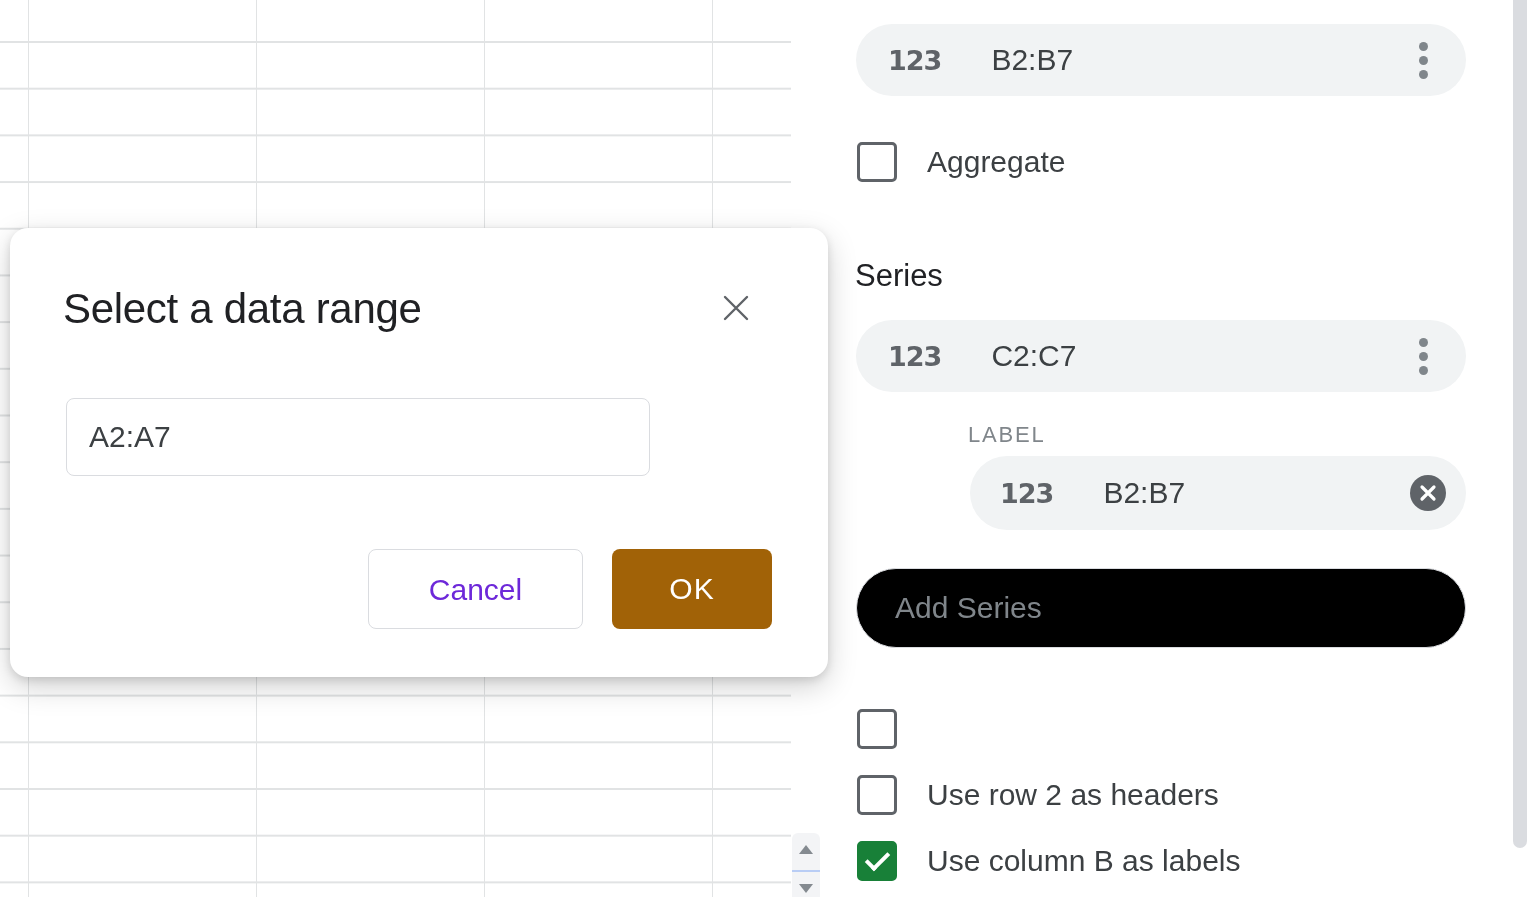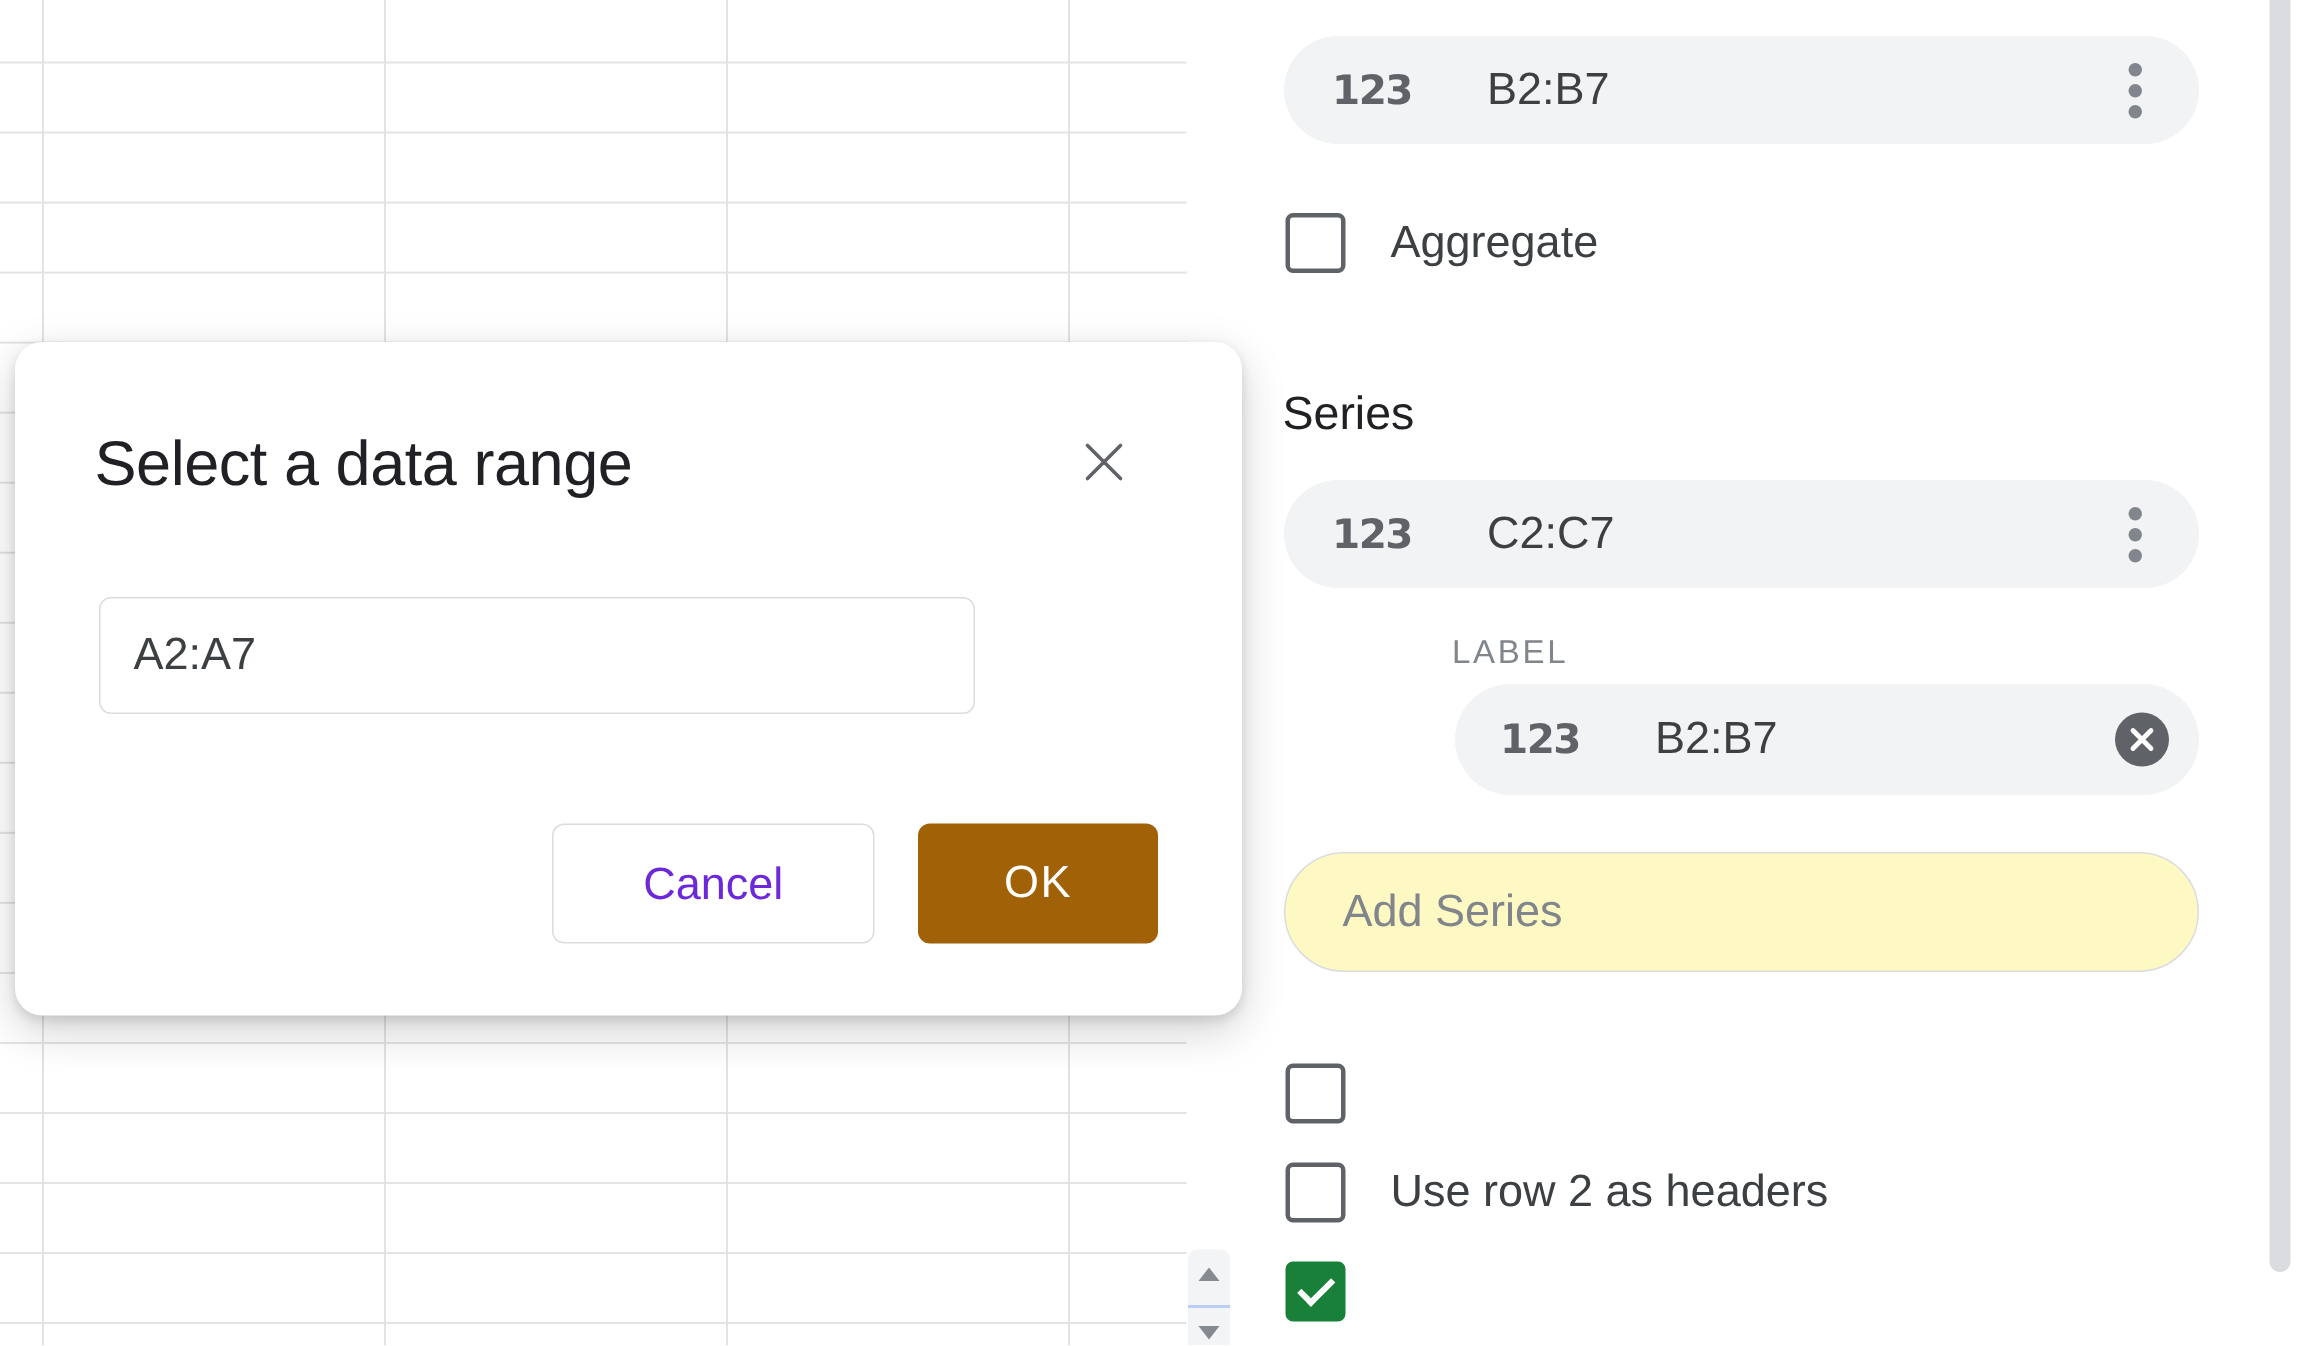--- a/index.html
+++ b/index.html
@@ -69,21 +69,21 @@
   .opt-box-1 { top:775px; } .opt-label-1 { top:775px; }
   .opt-box-2 { top:841px; } .opt-label-2 { top:841px; }
 
   .series-heading { position:absolute; left:35px; top:258px; font-size:31px;
     font-weight:500; color:#202124; }
   .label-heading { position:absolute; left:148px; top:422px; font-size:22px;
     color:#80868b; letter-spacing:1.8px; font-weight:500; }
 
   .add-series {
     position:absolute; left:36px; top:568px; width:610px; height:80px;
-    border:1.5px solid #dadce0; border-radius:40px; background:#fef9c3;
+    border:1.5px solid #dadce0; border-radius:40px; background:#000000;
     display:flex; align-items:center; padding:0 38px; cursor:pointer;
   }
   .add-series span { font-size:30px; font-weight:500; color:#80868b; }
 
   
   .dialog {
     position:absolute; left:10px; top:228px; width:818px; height:449px;
     background:#fff; border-radius:18px;
     box-shadow:0 10px 30px rgba(0,0,0,0.18), 0 3px 8px rgba(0,0,0,0.12);
     z-index:10;
@@ -160,20 +160,21 @@
     <div class="add-series">
       <span>Add Series</span>
     </div>
 
     <div class="checkbox opt-box-0"></div>
 
     <div class="checkbox opt-box-1"></div>
     <div class="cb-label opt-label-1">Use row 2 as headers</div>
 
     <div class="checkbox opt-box-2 checked"></div>
+    <div class="cb-label opt-label-2">Use column B as labels</div>
 
     <div class="panel-scroll-thumb"></div>
   </div>
 
   <div class="dialog">
     <div class="dialog-title">Select a data range</div>
     <div class="dialog-close">
       <svg width="30" height="30" viewBox="0 0 30 30">
         <path d="M4 4 L26 26 M26 4 L4 26" stroke="#5f6368" stroke-width="2.4" stroke-linecap="round"></path>
       </svg>

